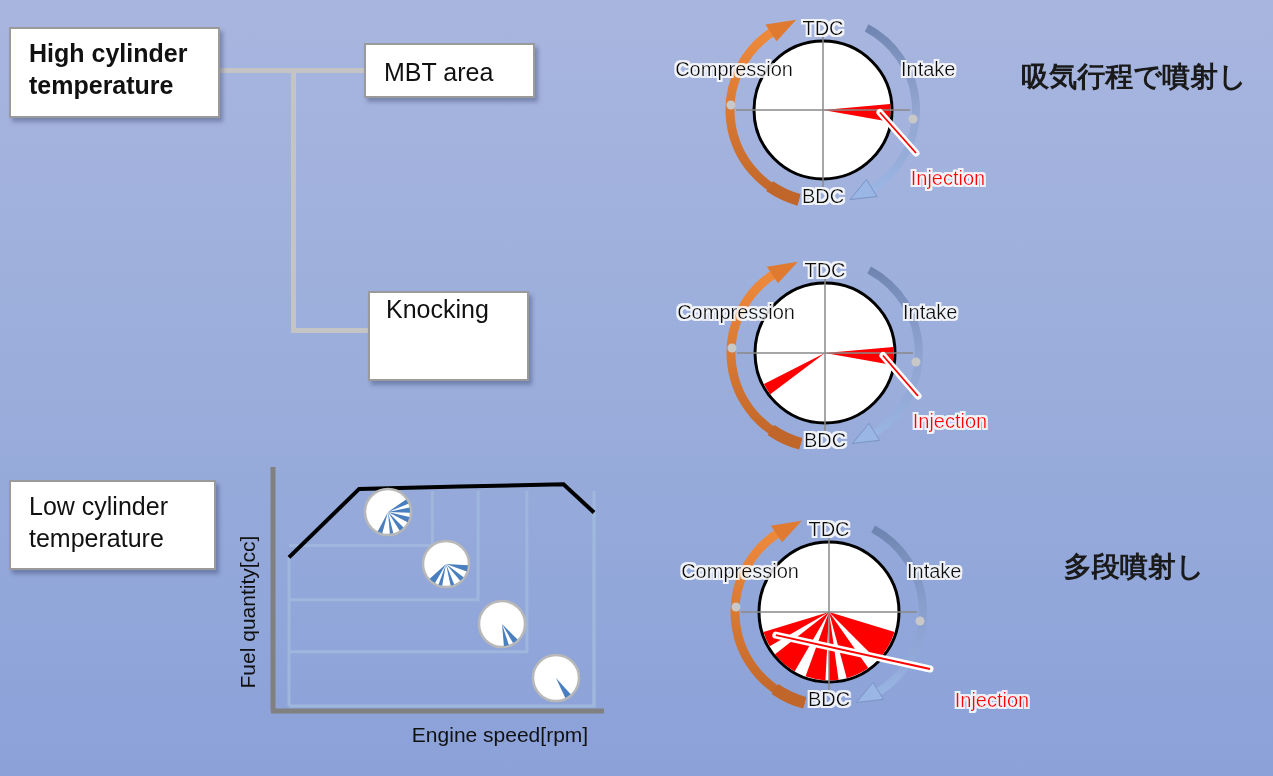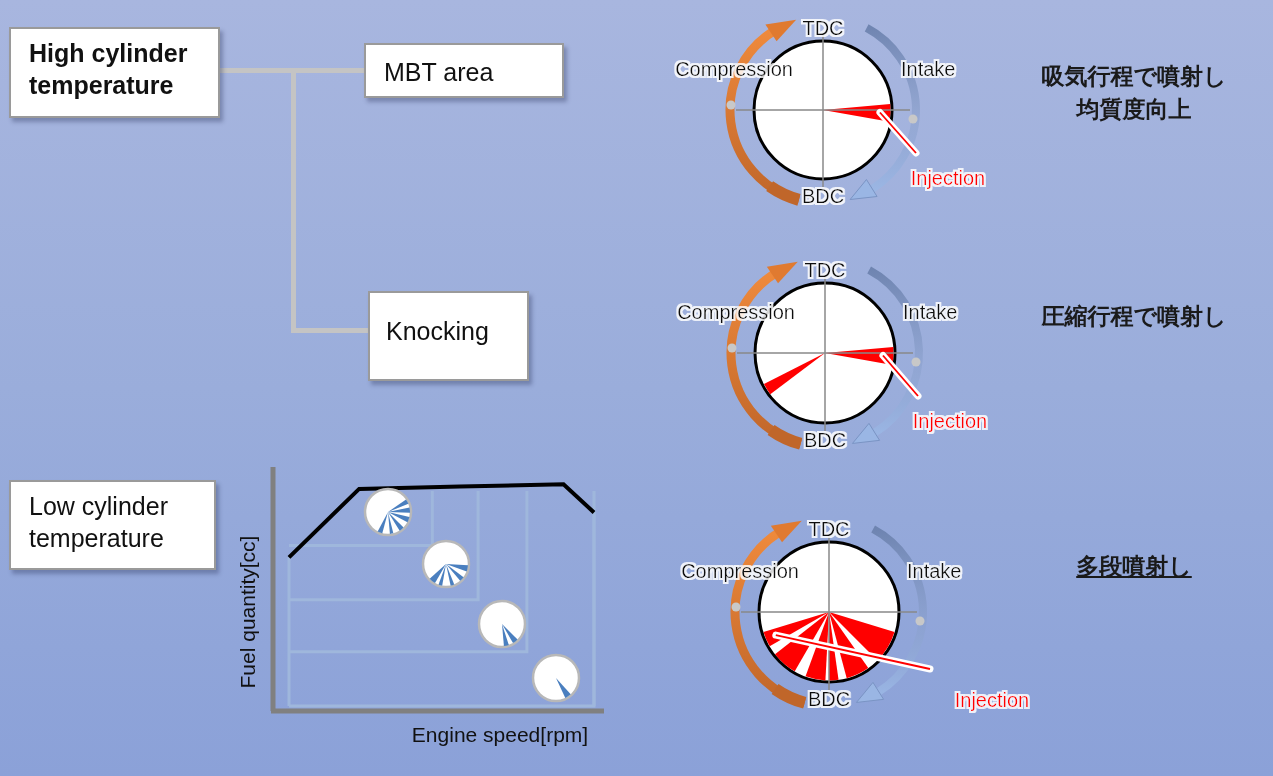--- a/index.html
+++ b/index.html
@@ -9,44 +9,44 @@
     font-family: "Liberation Sans", "DejaVu Sans", sans-serif;
   }
   .box {
     position: absolute; background: #ffffff; border: 2px solid #9a9a9a;
     box-shadow: 3px 4px 4px rgba(40,50,90,0.35);
     font-size: 25px; line-height: 32px; color: #111; box-sizing: border-box;
   }
   .box span { display: block; }
   .conn { position: absolute; background: #c4c4c4; }
   .jp {
-    position: absolute; font-size: 23px; line-height: 33px; font-weight: bold;
+    position: absolute; font-size: 28px; line-height: 33px; font-weight: bold;
     color: #1a1a1a; text-align: center; width: 270px;
     font-family: "DejaVu Sans", sans-serif;
   }
   svg text { font-family: "Liberation Sans", "DejaVu Sans", sans-serif; }
   .abs { position: absolute; left: 0; top: 0; }
 </style>
 </head>
 <body>
 
 <div class="conn" style="left:218px; top:68px; width:148px; height:5px;"></div>
 <div class="conn" style="left:291px; top:68px; width:5px; height:265px;"></div>
 <div class="conn" style="left:291px; top:328px; width:80px; height:5px;"></div>
 
 <div class="box" style="left:9px; top:27px; width:211px; height:91px; padding:8px 0 0 18px;font-weight:bold;">
   <span>High cylinder</span>
   <span>temperature</span>
 </div>
 
-<div class="box" style="left:364px; top:43px; width:200px; height:55px; padding:11px 0 0 18px;">
+<div class="box" style="left:364px; top:43px; width:171px; height:55px; padding:11px 0 0 18px;">
   <span>MBT area</span>
 </div>
 
-<div class="box" style="left:368px; top:291px; width:161px; height:90px; padding:22px 0 0 16px;">
+<div class="box" style="left:368px; top:291px; width:161px; height:90px; padding:0 0 0 16px;">
   <span>Knocking</span>
 </div>
 
 <div class="box" style="left:9px; top:480px; width:207px; height:90px; padding:8px 0 0 18px;">
   <span>Low cylinder</span>
   <span>temperature</span>
 </div>
 
 <svg id="timing-svg" class="abs" width="1273" height="776">
   <defs>
@@ -132,26 +132,24 @@
       <text x="829" y="536" text-anchor="middle" font-size="20" fill="#111" filter="url(#glow)">TDC</text>
       <text x="829" y="706" text-anchor="middle" font-size="20" fill="#111" filter="url(#glow)">BDC</text>
       <text x="799" y="578" text-anchor="end" font-size="20" fill="#111" filter="url(#glow)">Compression</text>
       <text x="907" y="578" text-anchor="start" font-size="20" fill="#111" filter="url(#glow)">Intake</text>
       <text x="992" y="707" text-anchor="middle" font-size="20" fill="#ff0000" filter="url(#glow)">Injection</text>
     </g>
 </svg>
 
 <div class="jp" style="left:999px; top:60px;">
   <div>吸気行程で噴射し</div>
-  <div>均質度向上</div>
 </div>
 <div class="jp" style="left:999px; top:300px;">
-  <div>圧縮行程で噴射し</div>
 </div>
-<div class="jp" style="left:999px; top:550px;text-decoration:underline;">
+<div class="jp" style="left:999px; top:550px;">
   <div>多段噴射し</div>
 </div>
 
 <svg id="chart-svg" class="abs" width="1273" height="776">
   <g id="chart-regions">
       <polyline points="289,545.52 432.35,545.52 432.35,490.88" fill="none" stroke="#9fb7dc" stroke-width="3"></polyline>
       <polyline points="289,599.8 478.1,599.8 478.1,490.88" fill="none" stroke="#9fb7dc" stroke-width="3"></polyline>
       <polyline points="289,651.72 526.9,651.72 526.9,490.88" fill="none" stroke="#9fb7dc" stroke-width="3"></polyline>
       <polyline points="289,706 594,706 594,490.88" fill="none" stroke="#9fb7dc" stroke-width="3"></polyline>
       <line x1="289" y1="557.3199999999999" x2="289" y2="706" stroke="#9fb7dc" stroke-width="3"></line>

